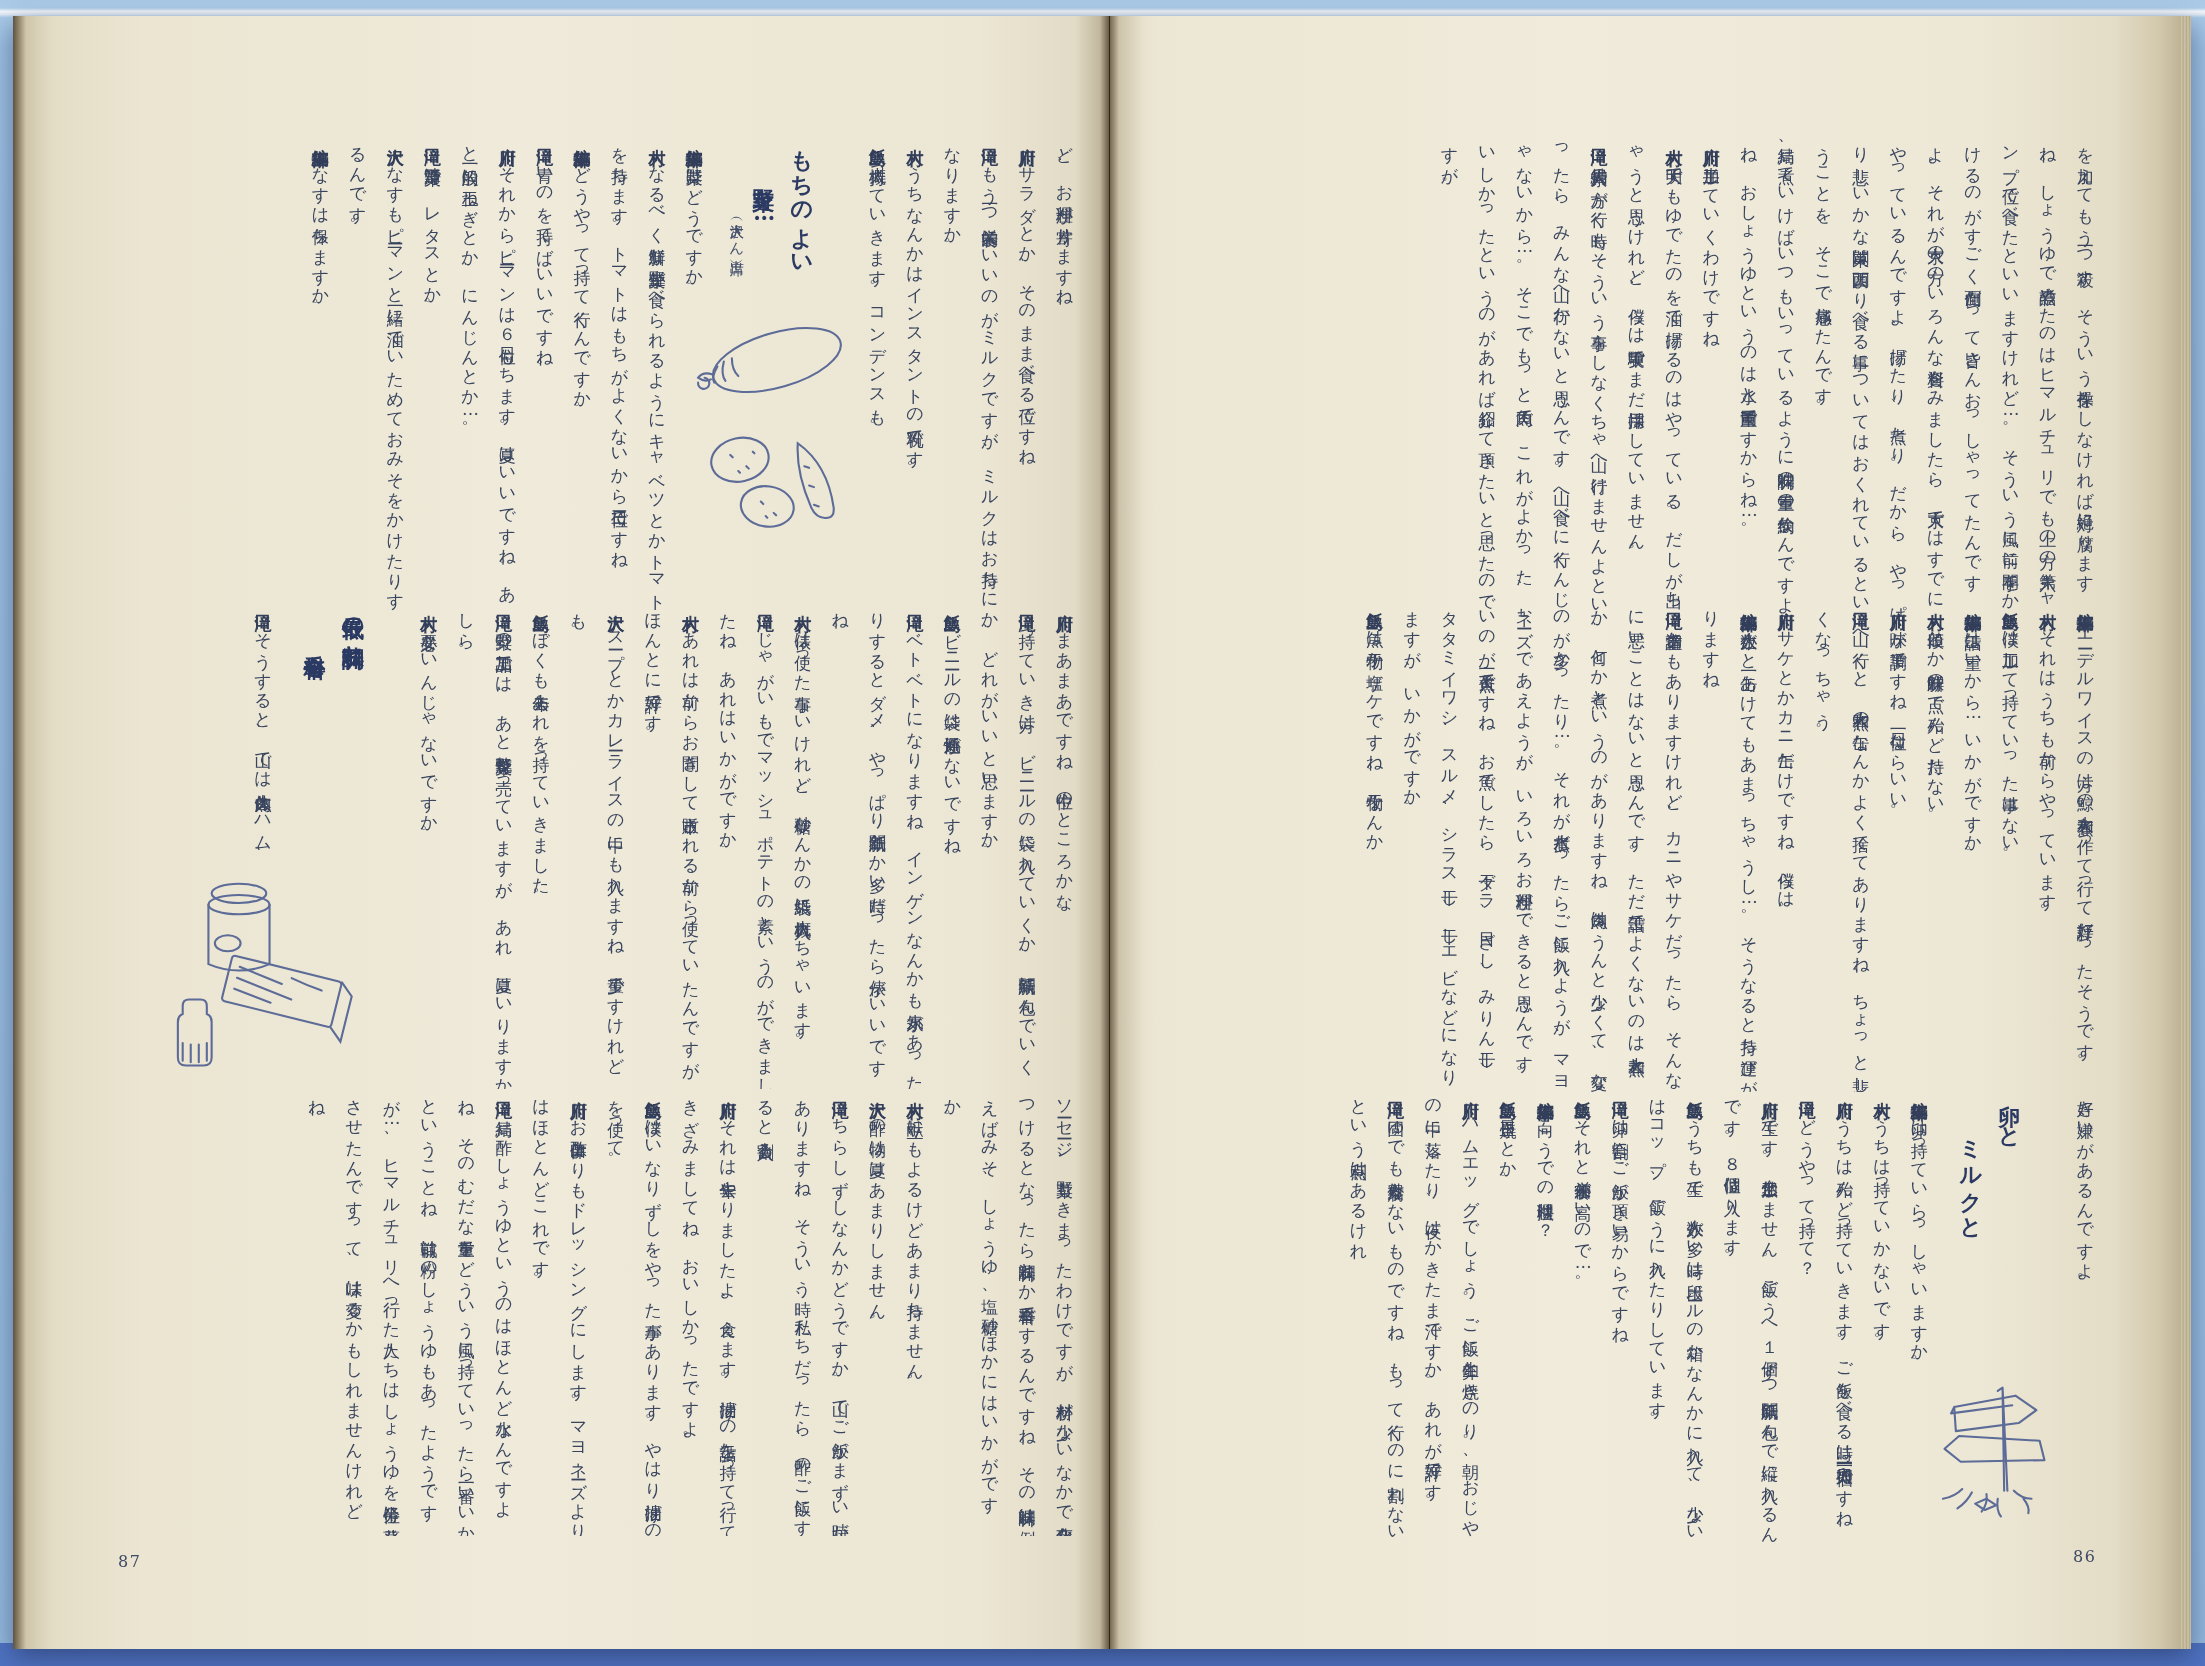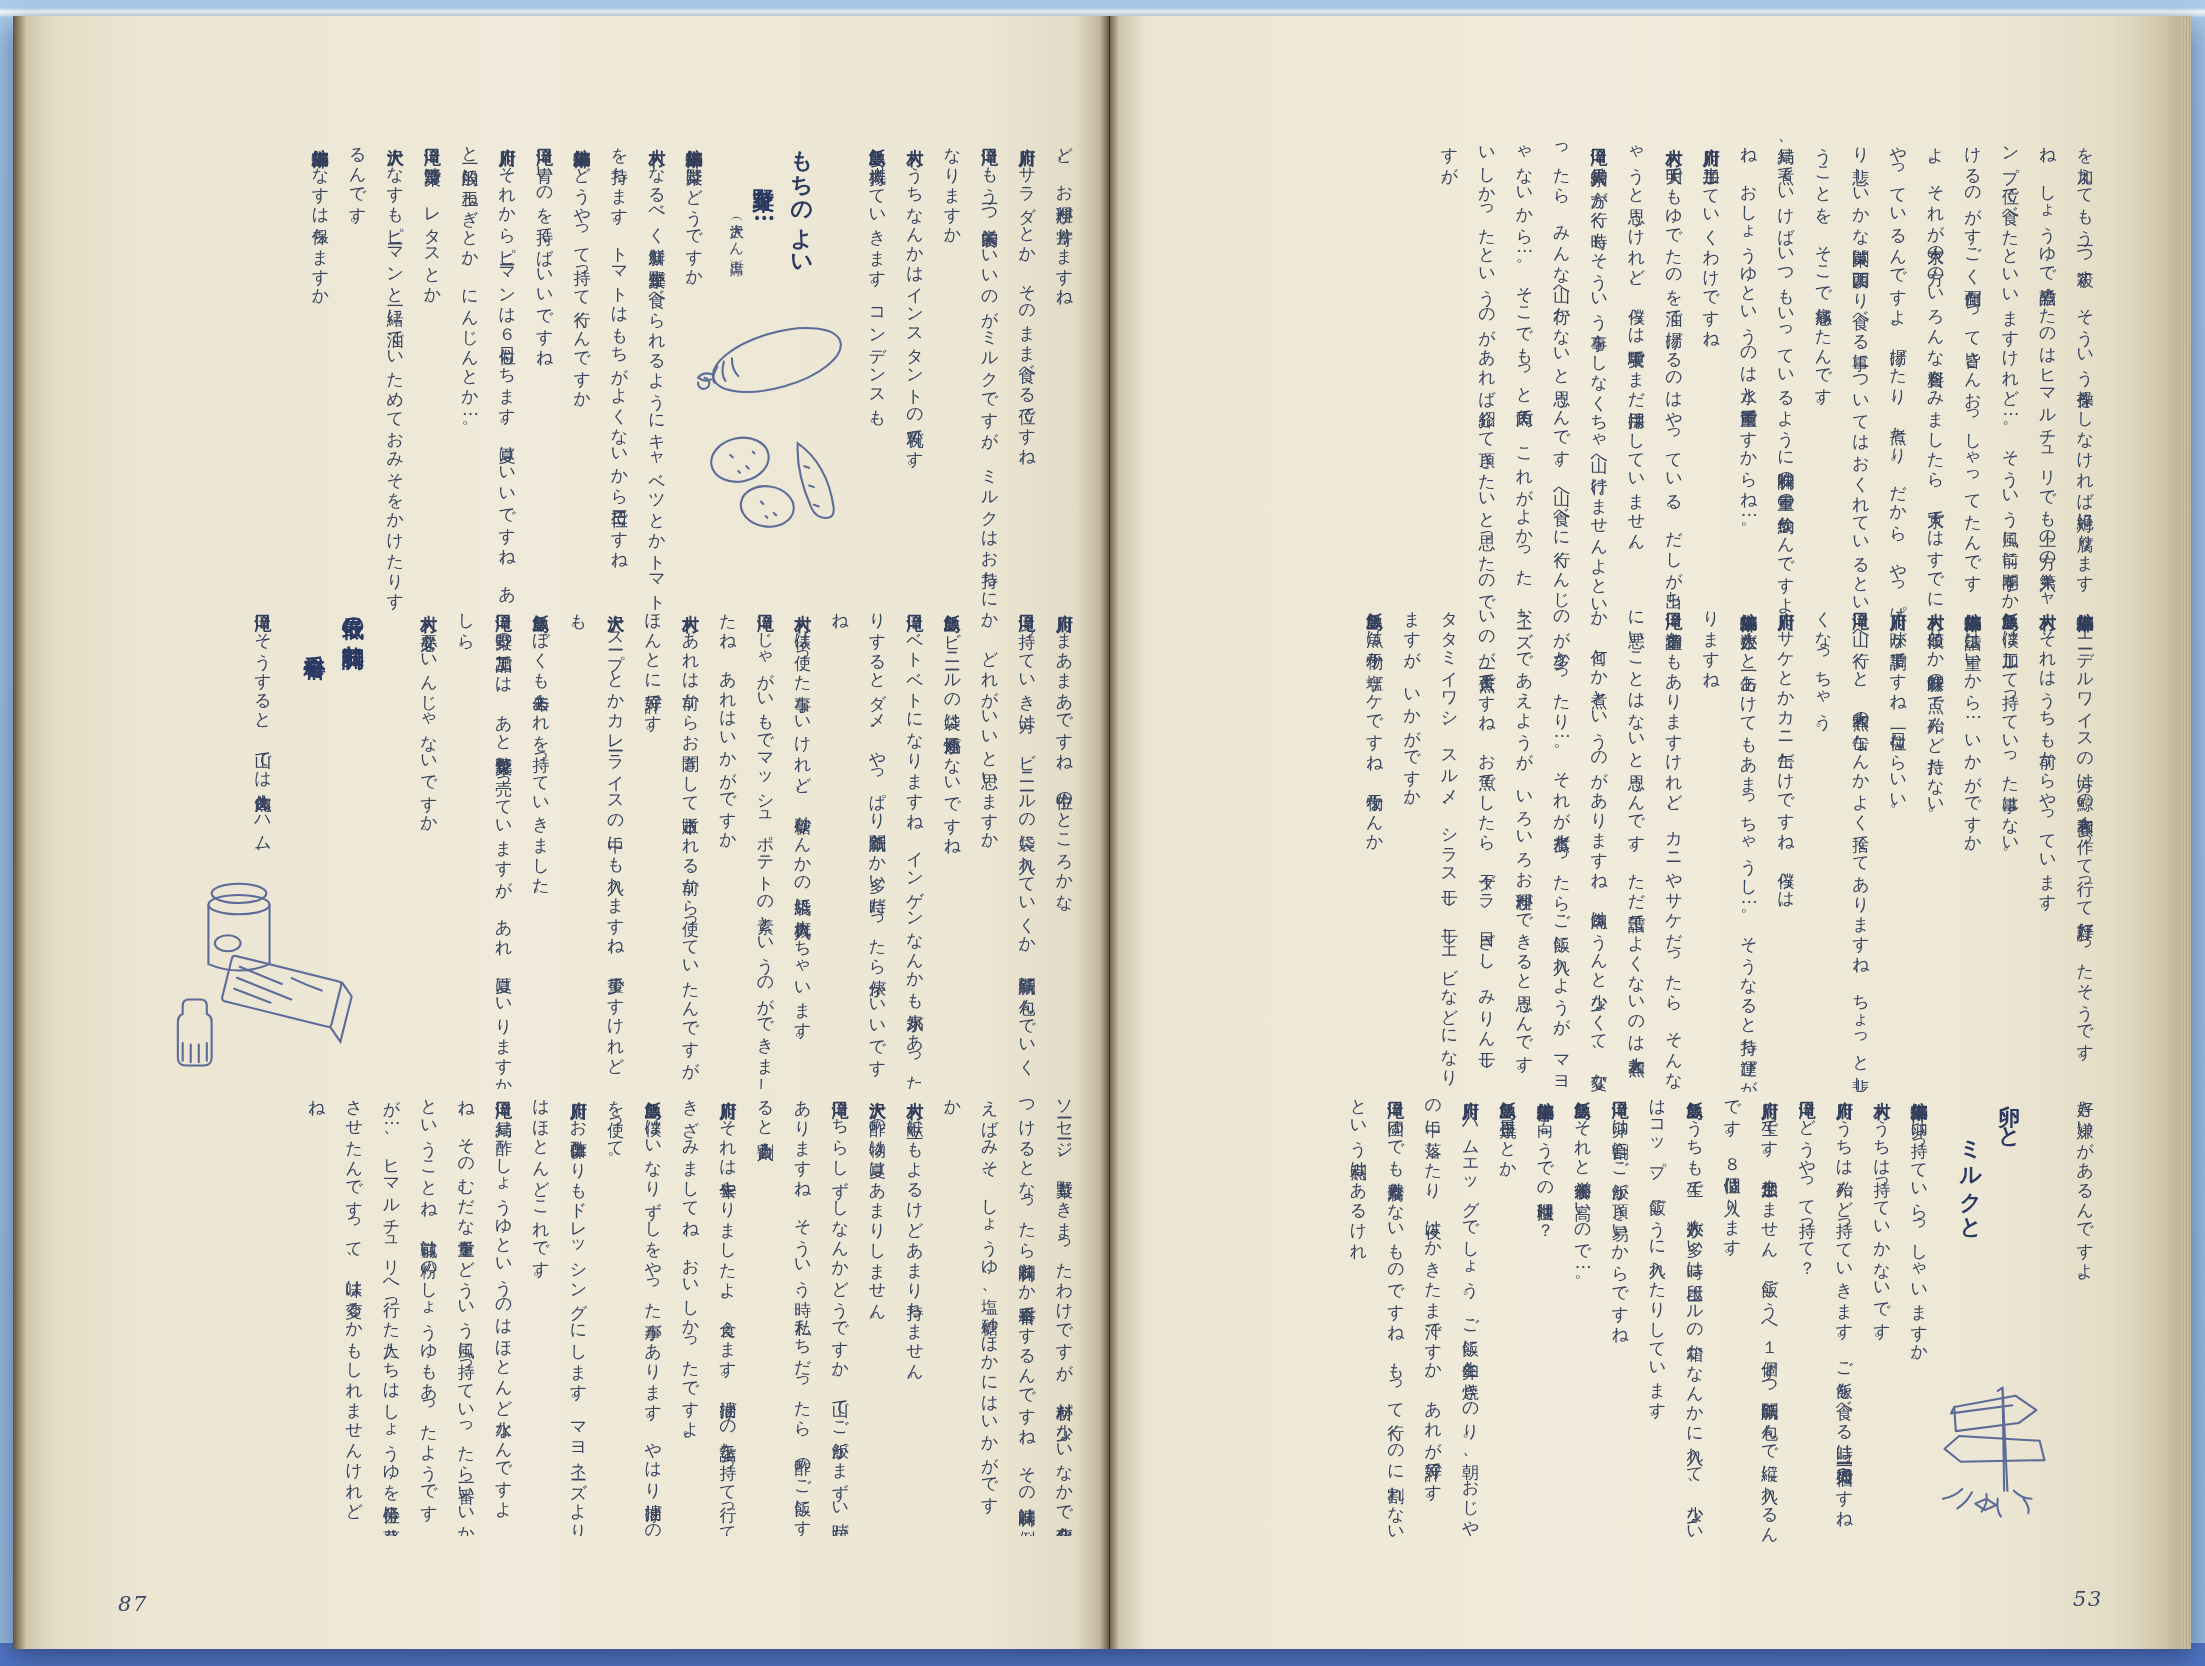--- a/index.html
+++ b/index.html
@@ -21,21 +21,21 @@
   .gutter{position:absolute;left:1062px;top:0;bottom:0;width:69px;
      background:linear-gradient(90deg,rgba(90,70,40,0) 0,rgba(90,70,40,.18) 36%,rgba(46,32,14,.65) 49%,rgba(30,20,8,.9) 50%,rgba(46,32,14,.55) 51%,rgba(90,70,40,.16) 64%,rgba(90,70,40,0) 100%);}
   .band{position:absolute;writing-mode:vertical-rl;text-orientation:upright;overflow:hidden;
         color:#39455f;font-size:17px;line-height:2.2;letter-spacing:0.8px;}
   .utt{margin:0;padding:0;}
   .spk{font-weight:bold;color:#323e5a;}
   .hd{font-weight:bold;color:#2b3a63;font-size:22px;line-height:1.75;padding-block-start:37px;padding-block-end:14.5px;}
   .hd .hl{margin:0;}
   .hd .l2{margin-top:37px;}
   .hd .hnote{font-weight:normal;font-size:14.5px;color:#45516c;margin-top:77px;line-height:1.2;}
-  .pagenum{position:absolute;font-style:italic;font-size:21px;color:#3f4b66;letter-spacing:1.6px;margin-top:40px;}
+  .pagenum{position:absolute;font-size:16px;color:#3f4b66;letter-spacing:1.6px;}
   .ill{position:absolute;}
   .ill svg{display:block;}
 </style>
 </head>
 <body>
 
 <div id="screen">
   <div id="bottom-table"></div>
 
   <div class="book">
@@ -172,20 +172,20 @@
         <svg width="129" height="145" viewBox="0 0 160 180">
           <g fill="none" stroke="#5c6b97" stroke-width="2.6" stroke-linecap="round" stroke-linejoin="round">
             <path d="M84 6 l6 -4 l6 128 M90 4 l2 126"></path>
             <path d="M30 26 l76 -14 l26 18 l-22 16 l-78 10 z M30 26 l-4 8 l76 -10"></path>
             <path d="M36 62 l100 6 l6 24 l-104 2 l-20 -16 z"></path>
             <path d="M40 128 q-10 10 -24 12 M52 132 q-6 12 -18 20 M70 134 q2 12 -6 22 M104 130 q10 10 22 10 M116 140 q8 10 6 18 M84 140 q-2 14 4 22"></path>
             <path d="M56 146 l14 -6 l12 8 l-14 6 z"></path>
           </g>
         </svg>
       </div>
-      <div class="pagenum" style="left:964px;top:1531px;">53</div>
+      <div class="pagenum" style="left:964px;top:1531px;">86</div>
       <div class="page-stack"></div>
     </div>
 
     <div class="gutter"></div>
   </div>
 </div>
 
 
 </body></html>

